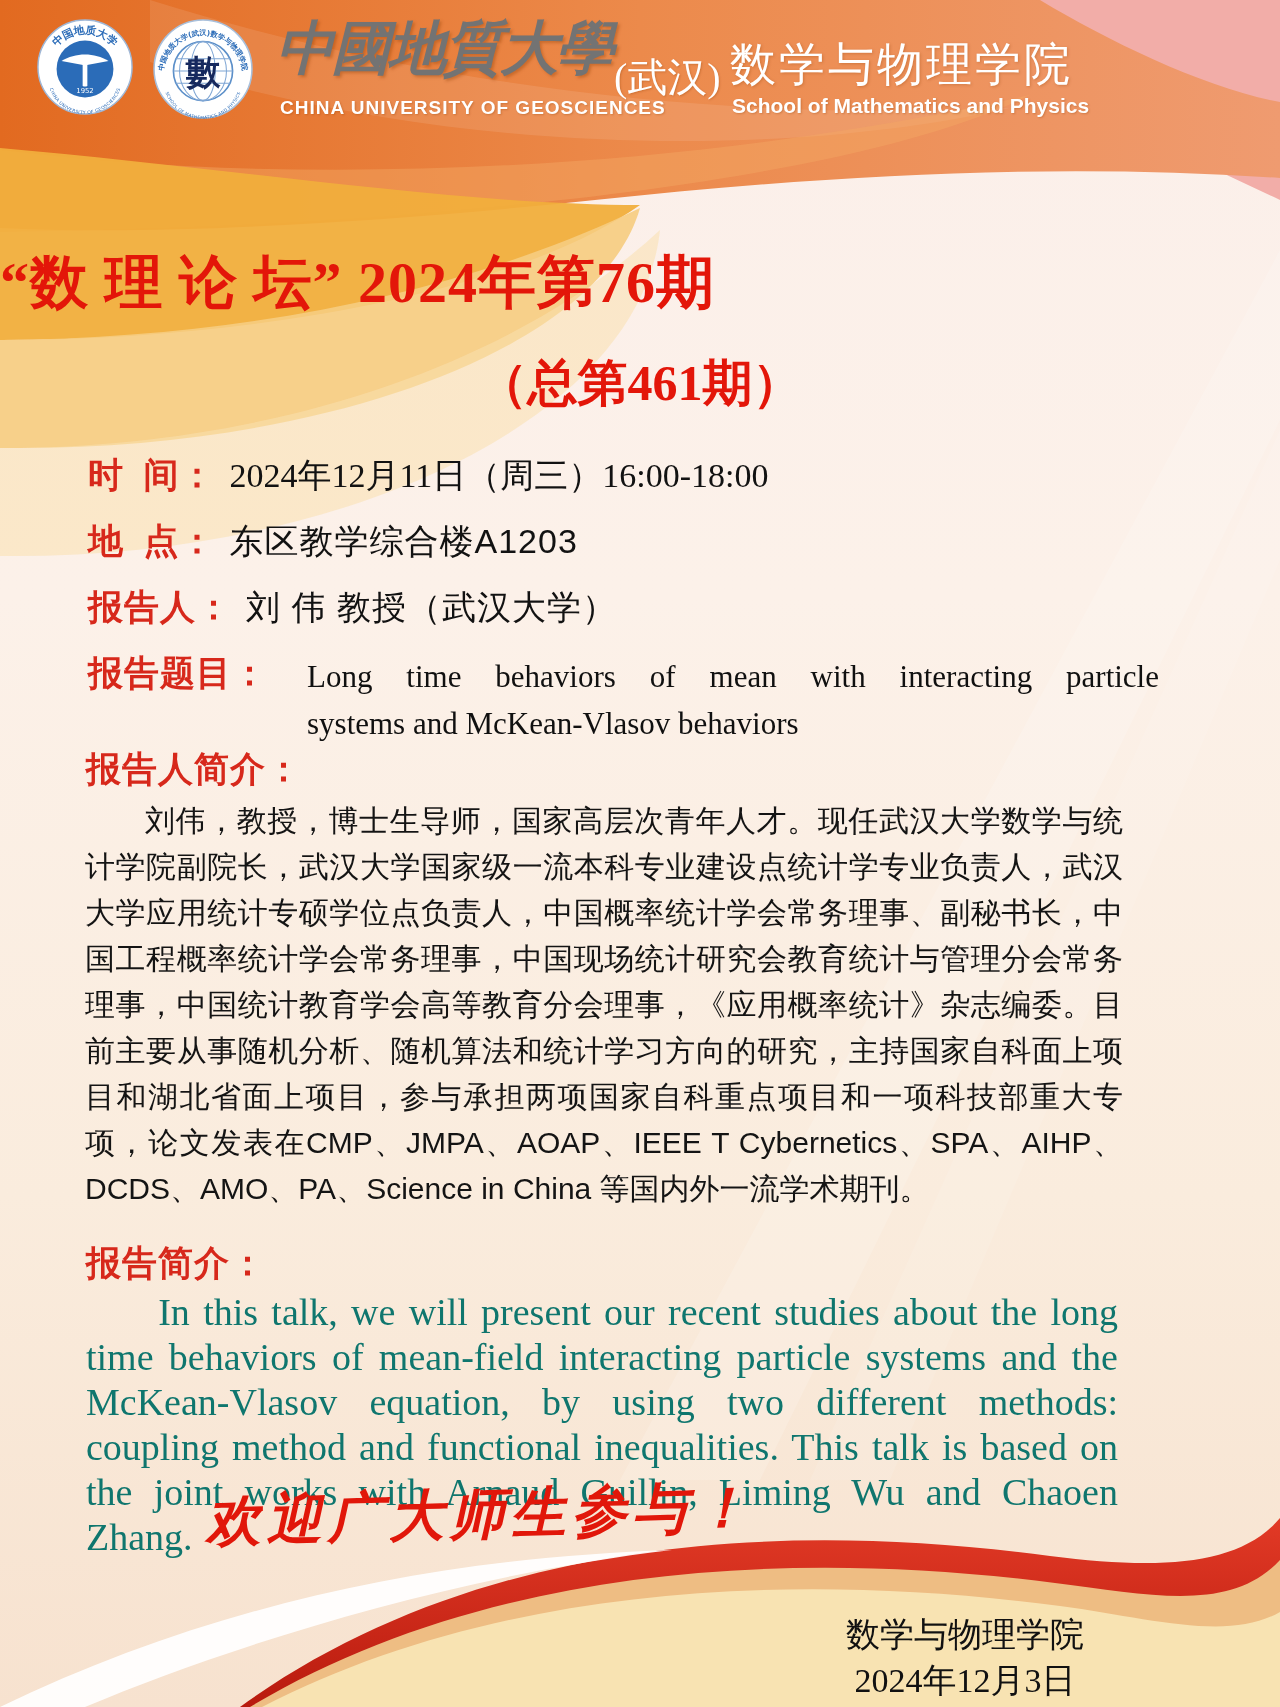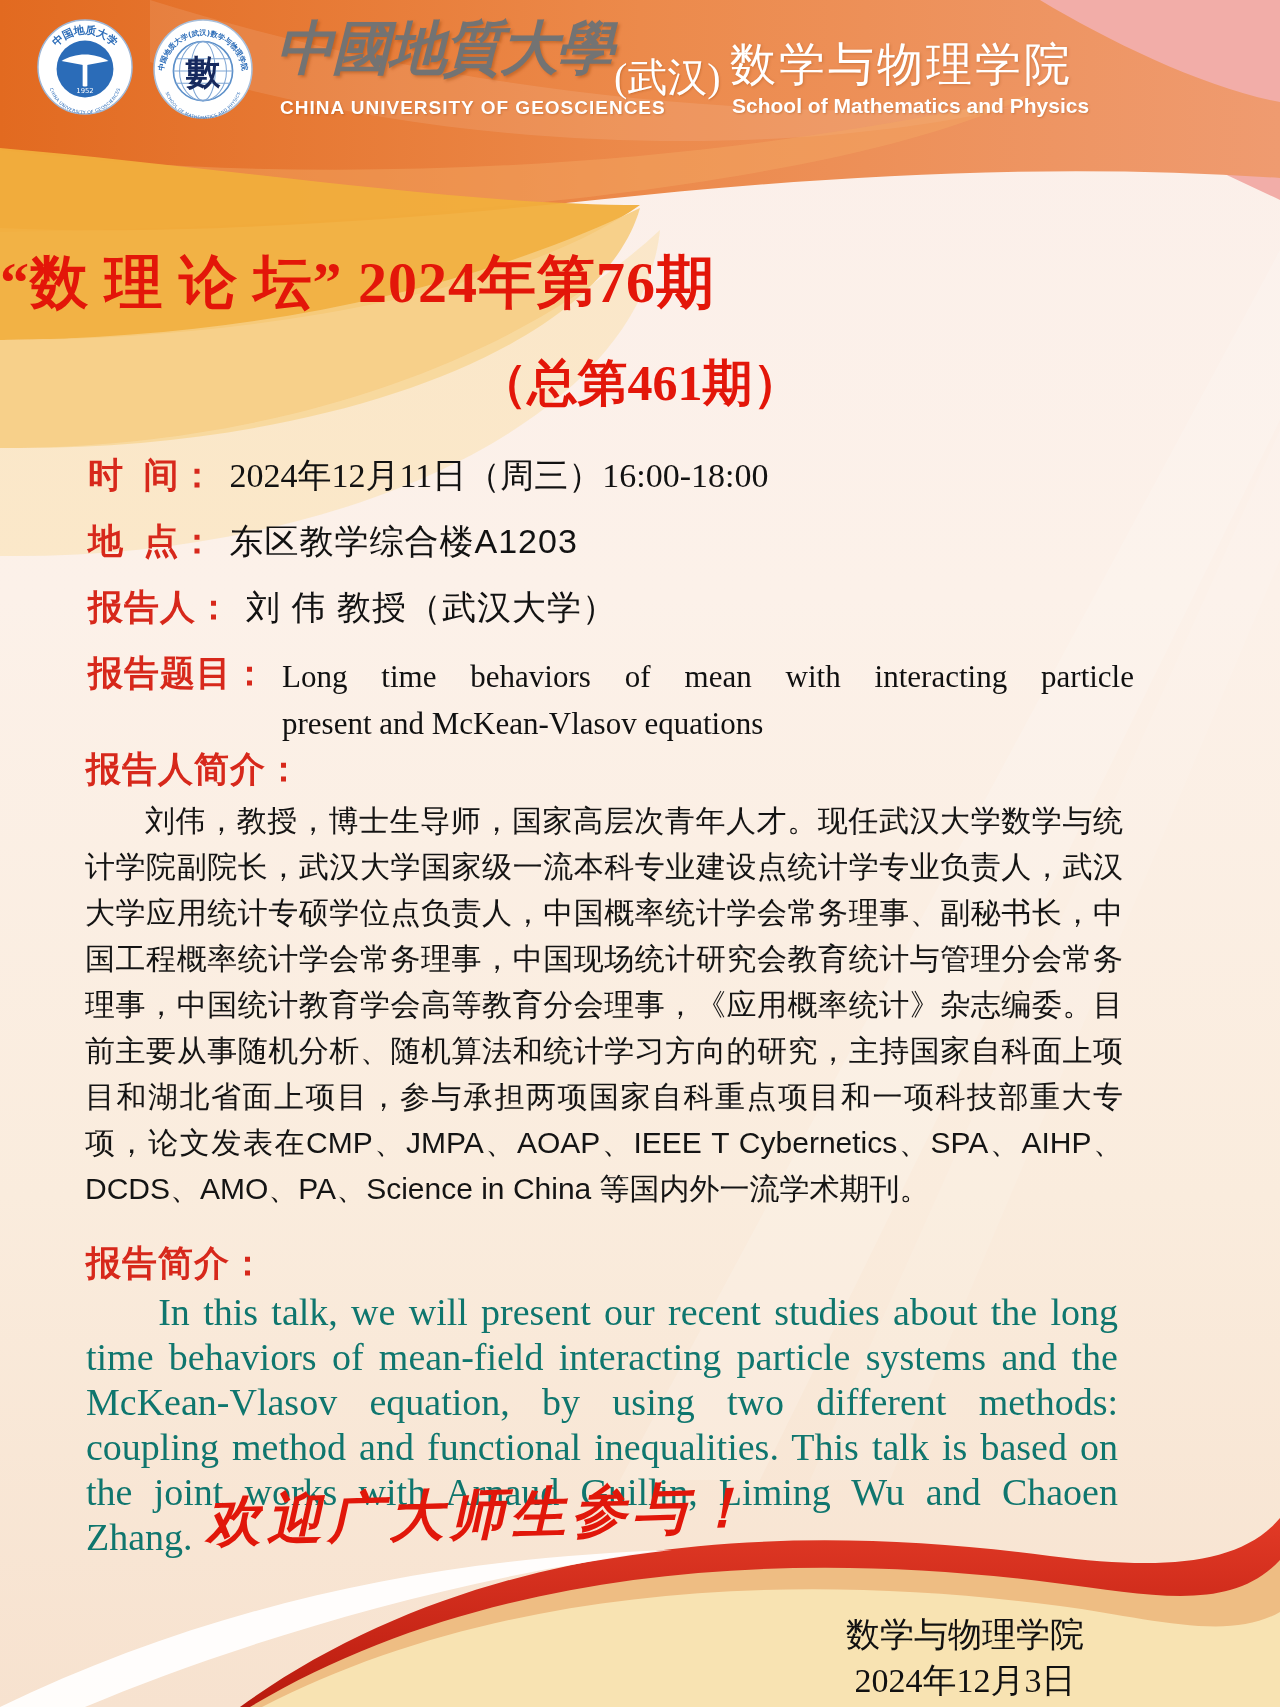--- a/index.html
+++ b/index.html
@@ -59,21 +59,21 @@
   .title2{
     position:absolute;left:0;top:350px;width:1280px;text-align:center;
     font-size:50px;font-weight:bold;color:var(--red-title);
   }
 
   
   .row{position:absolute;left:88px;display:flex;align-items:flex-start;white-space:nowrap;}
   .row-time{top:452px;}
   .row-venue{top:518px;}
   .row-speaker{top:584px;}
-  .row-topic{top:650px;white-space:normal;}
+  .row-topic{top:650px;white-space:normal;gap:25px;}
   .lbl{
     font-size:35px;font-weight:bold;color:var(--red-label);
     white-space:pre;margin-right:14px;letter-spacing:1px;
   }
   .val-serif{font-size:34px;color:var(--ink);padding-top:1px;}
   .val-sans{
     font-family:"Liberation Sans","DejaVu Sans",sans-serif;
     font-size:34px;color:var(--ink);padding-top:1px;letter-spacing:1px;
   }
   .topic-lines{width:852px;font-size:31px;color:#101010;line-height:47px;padding-top:3px;}
@@ -220,21 +220,21 @@
 
   <div class="row row-speaker">
     <span class="lbl">报告人：</span>
     <span class="val-sans">刘 伟 教授（武汉大学）</span>
   </div>
 
   <div class="row row-topic">
     <span class="lbl">报告题目：</span>
     <span class="topic-lines">
       <span class="topic-l1" style="display:block">Long time behaviors of mean with interacting particle</span>
-      <span class="topic-l2" style="display:block">present and McKean-Vlasov equations</span>
+      <span class="topic-l2" style="display:block">systems and McKean-Vlasov behaviors</span>
     </span>
   </div>
 
   <div class="sec-head bio-head">报告人简介：</div>
   <div class="bio-text">刘伟，教授，博士生导师，国家高层次青年人才。现任武汉大学数学与统计学院副院长，武汉大学国家级一流本科专业建设点统计学专业负责人，武汉大学应用统计专硕学位点负责人，中国概率统计学会常务理事、副秘书长，中国工程概率统计学会常务理事，中国现场统计研究会教育统计与管理分会常务理事，中国统计教育学会高等教育分会理事，《应用概率统计》杂志编委。目前主要从事随机分析、随机算法和统计学习方向的研究，主持国家自科面上项目和湖北省面上项目，参与承担两项国家自科重点项目和一项科技部重大专项，论文发表在CMP、JMPA、AOAP、IEEE T Cybernetics、SPA、AIHP、DCDS、AMO、PA、Science in China 等国内外一流学术期刊。</div>
 
   <div class="sec-head abs-head">报告简介：</div>
   <div class="abs-text">In this talk, we will present our recent studies about the long time behaviors of mean-field interacting particle systems and the McKean-Vlasov equation, by using two different methods: coupling method and functional inequalities. This talk is based on the joint works with Arnaud Guillin, Liming Wu and Chaoen Zhang.</div>
 
   <div class="welcome">欢迎广大师生参与！</div>

